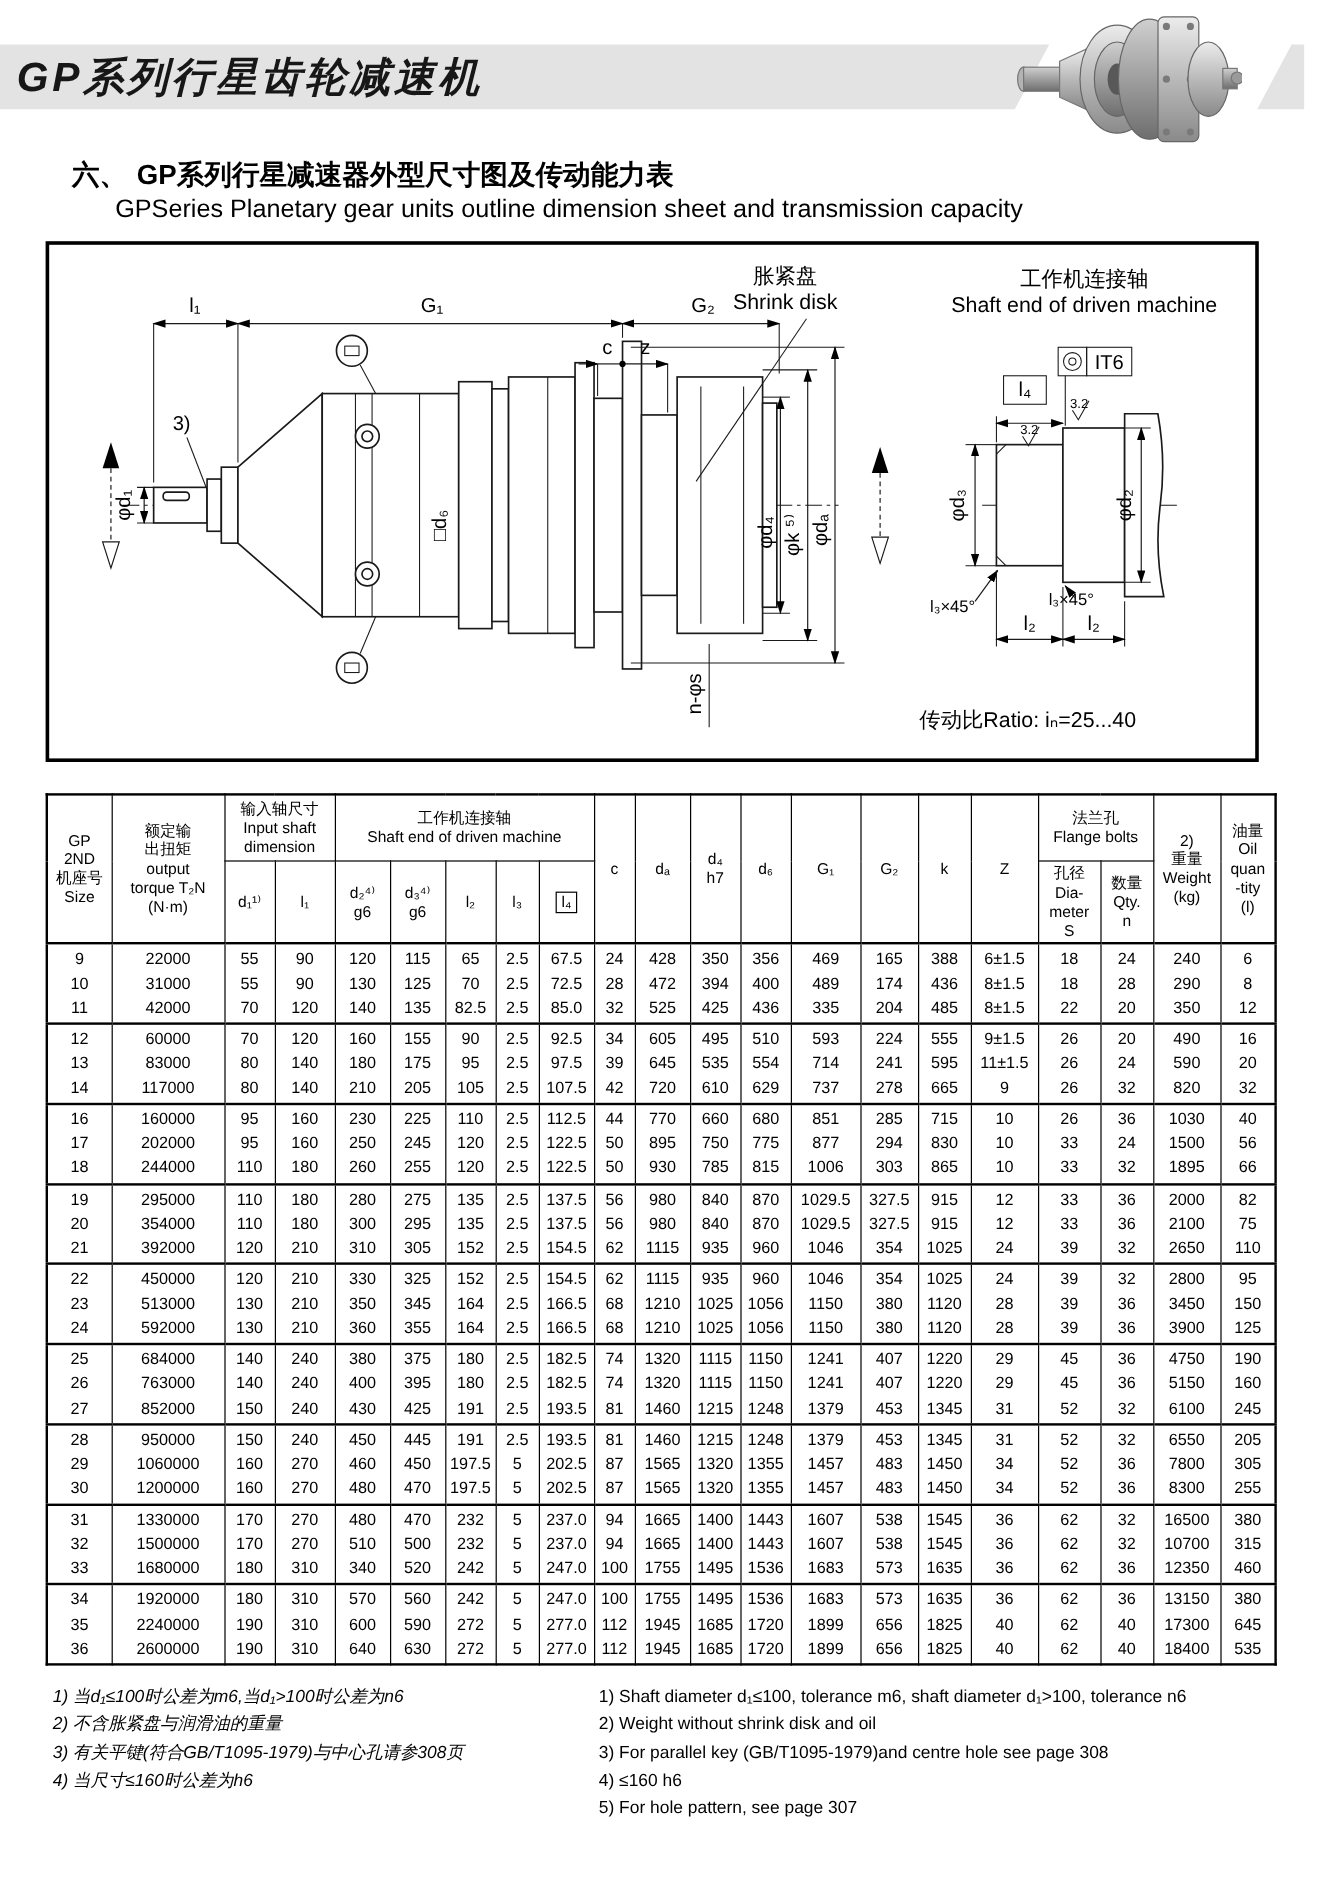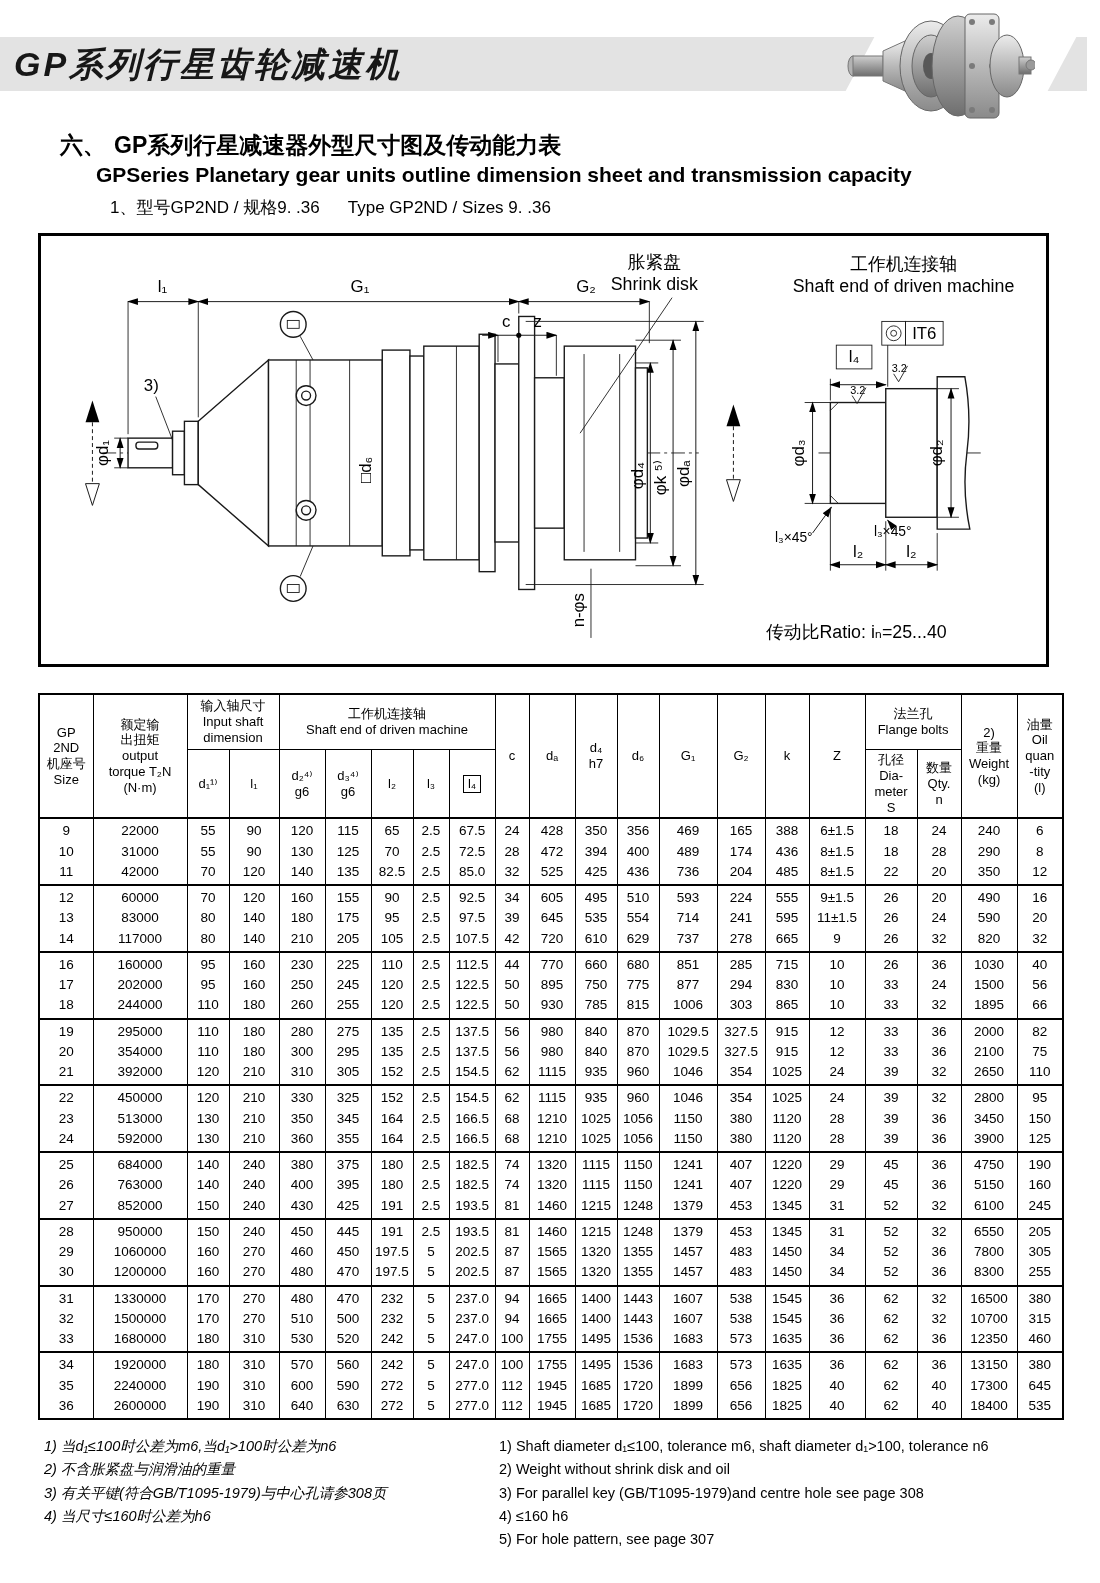--- a/index.html
+++ b/index.html
@@ -12,21 +12,21 @@
   .band-left  { left:-60px; width:920px; transform:skewX(-28deg); }
   .band-right { left:1062px; width:220px; transform:skewX(-28deg); }
   .page-title { position:absolute; top:42px; left:14px; font-size:34px; font-weight:bold;
                 font-style:italic; letter-spacing:3px; color:#171717; white-space:nowrap; }
   .gearimg { position:absolute; left:845px; top:5px; width:190px; height:118px; }
 
   
   .section { margin:2px 38px 0 60px; }
   .sec-cn { font-size:23px; font-weight:bold; }
   .sec-cn .prefix { margin-right:8px; }
-  .sec-en { font-size:21px; font-weight:bold; margin-left:36px; margin-top:2px; }
+  .sec-en { font-size:21px; font-weight:normal; margin-left:36px; margin-top:2px; }
   .sec-sub { font-size:17px; margin-left:50px; margin-top:9px; }
   .sec-sub span { margin-right:28px; }
 
   
   .diagram { margin:14px 38px 0 38px; border:3px solid #000; height:428px; background:#fff; }
   .diagram svg { display:block; width:100%; height:100%; }
   .pl  { fill:#fff; stroke:#1a1a1a; stroke-width:1.4; }
   .tn  { fill:none; stroke:#1a1a1a; stroke-width:0.9; }
   .cl  { fill:none; stroke:#1a1a1a; stroke-width:0.9; stroke-dasharray:14 4 3 4; }
   .dsh { fill:none; stroke:#1a1a1a; stroke-width:1; stroke-dasharray:4 3; }
@@ -93,23 +93,20 @@
         <circle cx="186" cy="60" r="5" fill="#9a9a9a" stroke="#777"></circle>
       </g>
     </svg>
   </div>
 
   <div class="section">
     <div class="sec-cn">
       <span class="prefix">六、</span><span>GP系列行星减速器外型尺寸图及传动能力表</span>
     </div>
     <div class="sec-en">GPSeries Planetary gear units outline dimension sheet and transmission capacity</div>
-    <div class="sec-sub">
-      <span>1、型号GP2ND / 规格9. .36</span><span>Type GP2ND / Sizes 9. .36</span>
-    </div>
   </div>
 
   <div class="diagram">
     <svg viewBox="0 0 1016 424">
       <defs>
         <marker id="mE" markerWidth="12" markerHeight="8" refX="10" refY="3.5" orient="auto" markerUnits="userSpaceOnUse">
             <path d="M0,0 L11,3.5 L0,7 Z"></path>
           </marker>
         <marker id="mS" markerWidth="12" markerHeight="8" refX="2" refY="3.5" orient="auto" markerUnits="userSpaceOnUse">
             <path d="M12,0 L1,3.5 L12,7 Z"></path>
@@ -418,21 +415,21 @@
               <div>425</div>
             </td>
             <td>
               <div>356</div>
               <div>400</div>
               <div>436</div>
             </td>
             <td>
               <div>469</div>
               <div>489</div>
-              <div>736</div>
+              <div>335</div>
             </td>
             <td>
               <div>165</div>
               <div>174</div>
               <div>204</div>
             </td>
             <td>
               <div>388</div>
               <div>436</div>
               <div>485</div>
@@ -1122,21 +1119,21 @@
               <div>180</div>
             </td>
             <td>
               <div>270</div>
               <div>270</div>
               <div>310</div>
             </td>
             <td>
               <div>480</div>
               <div>510</div>
-              <div>530</div>
+              <div>340</div>
             </td>
             <td>
               <div>470</div>
               <div>500</div>
               <div>520</div>
             </td>
             <td>
               <div>232</div>
               <div>232</div>
               <div>242</div>

